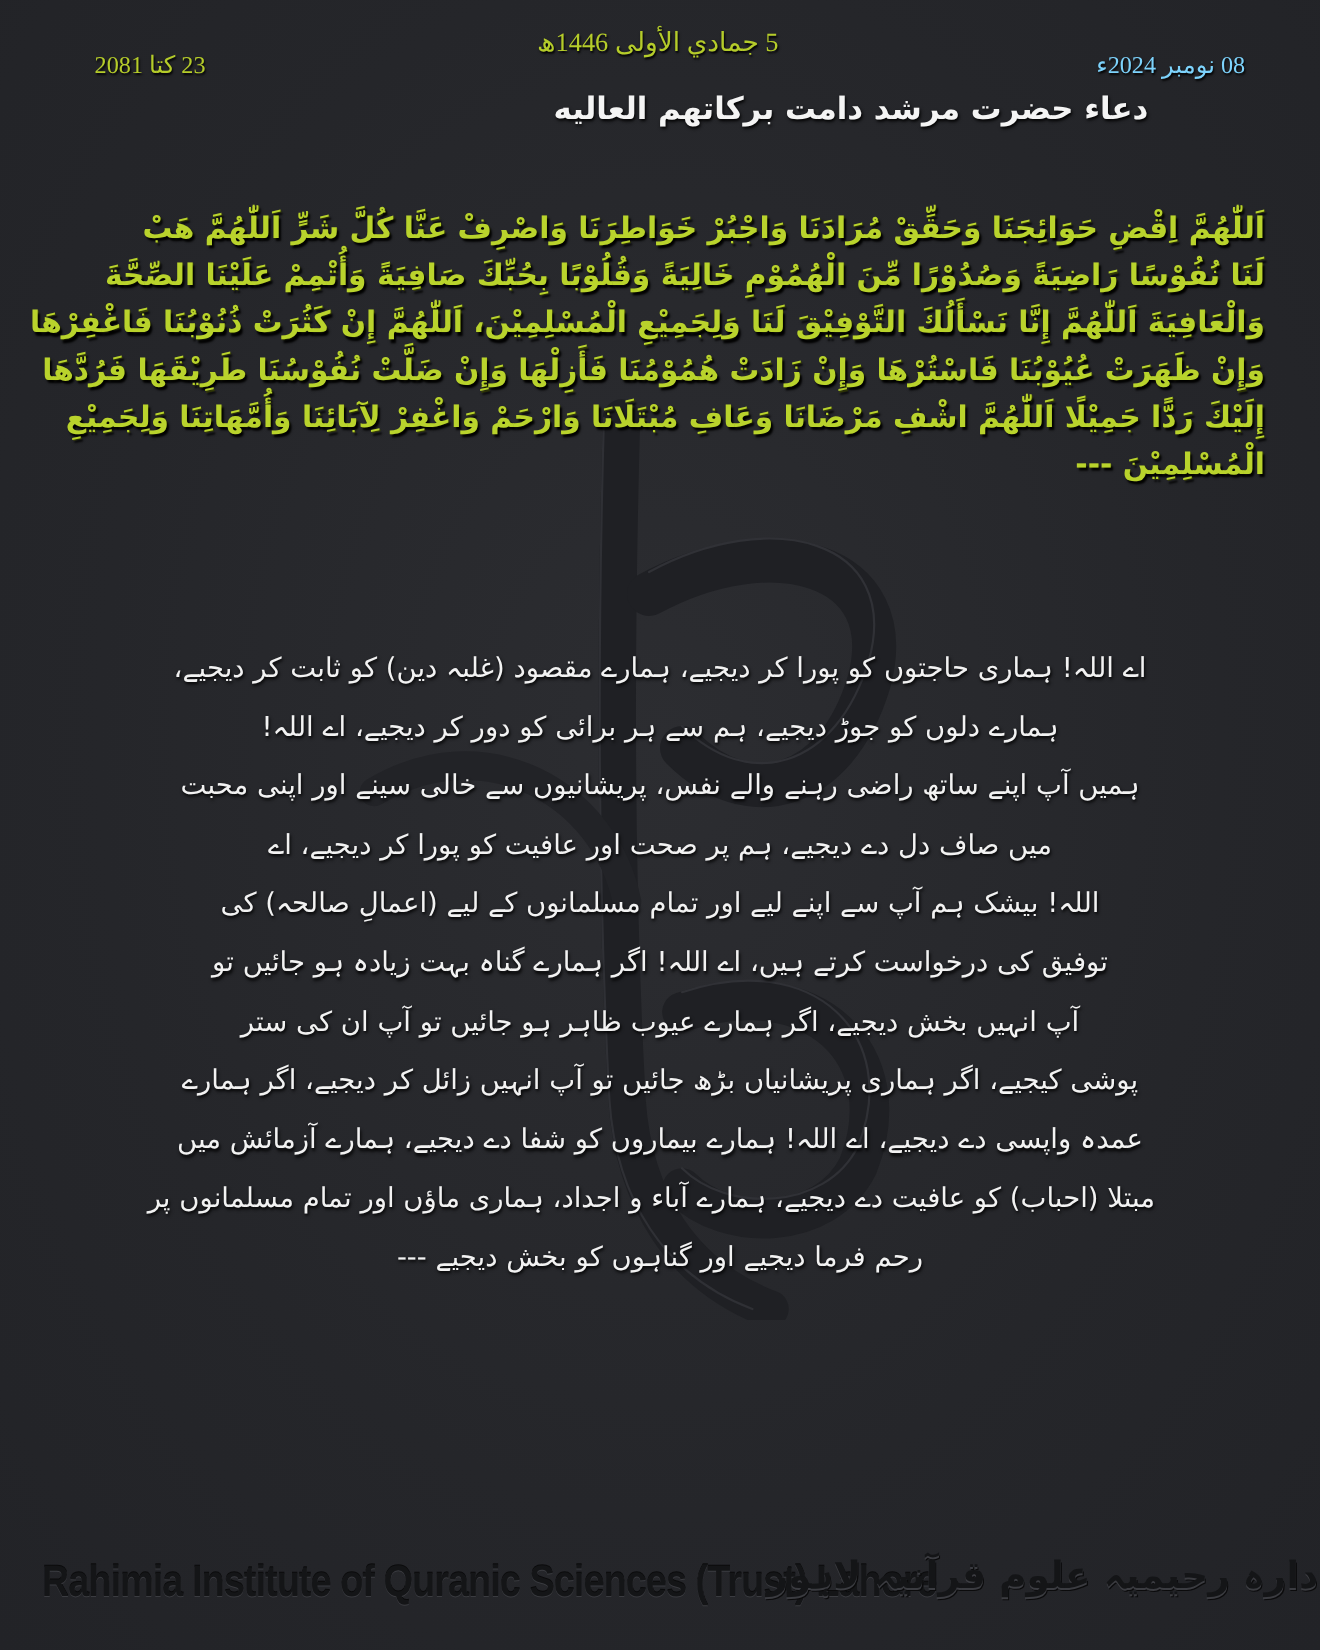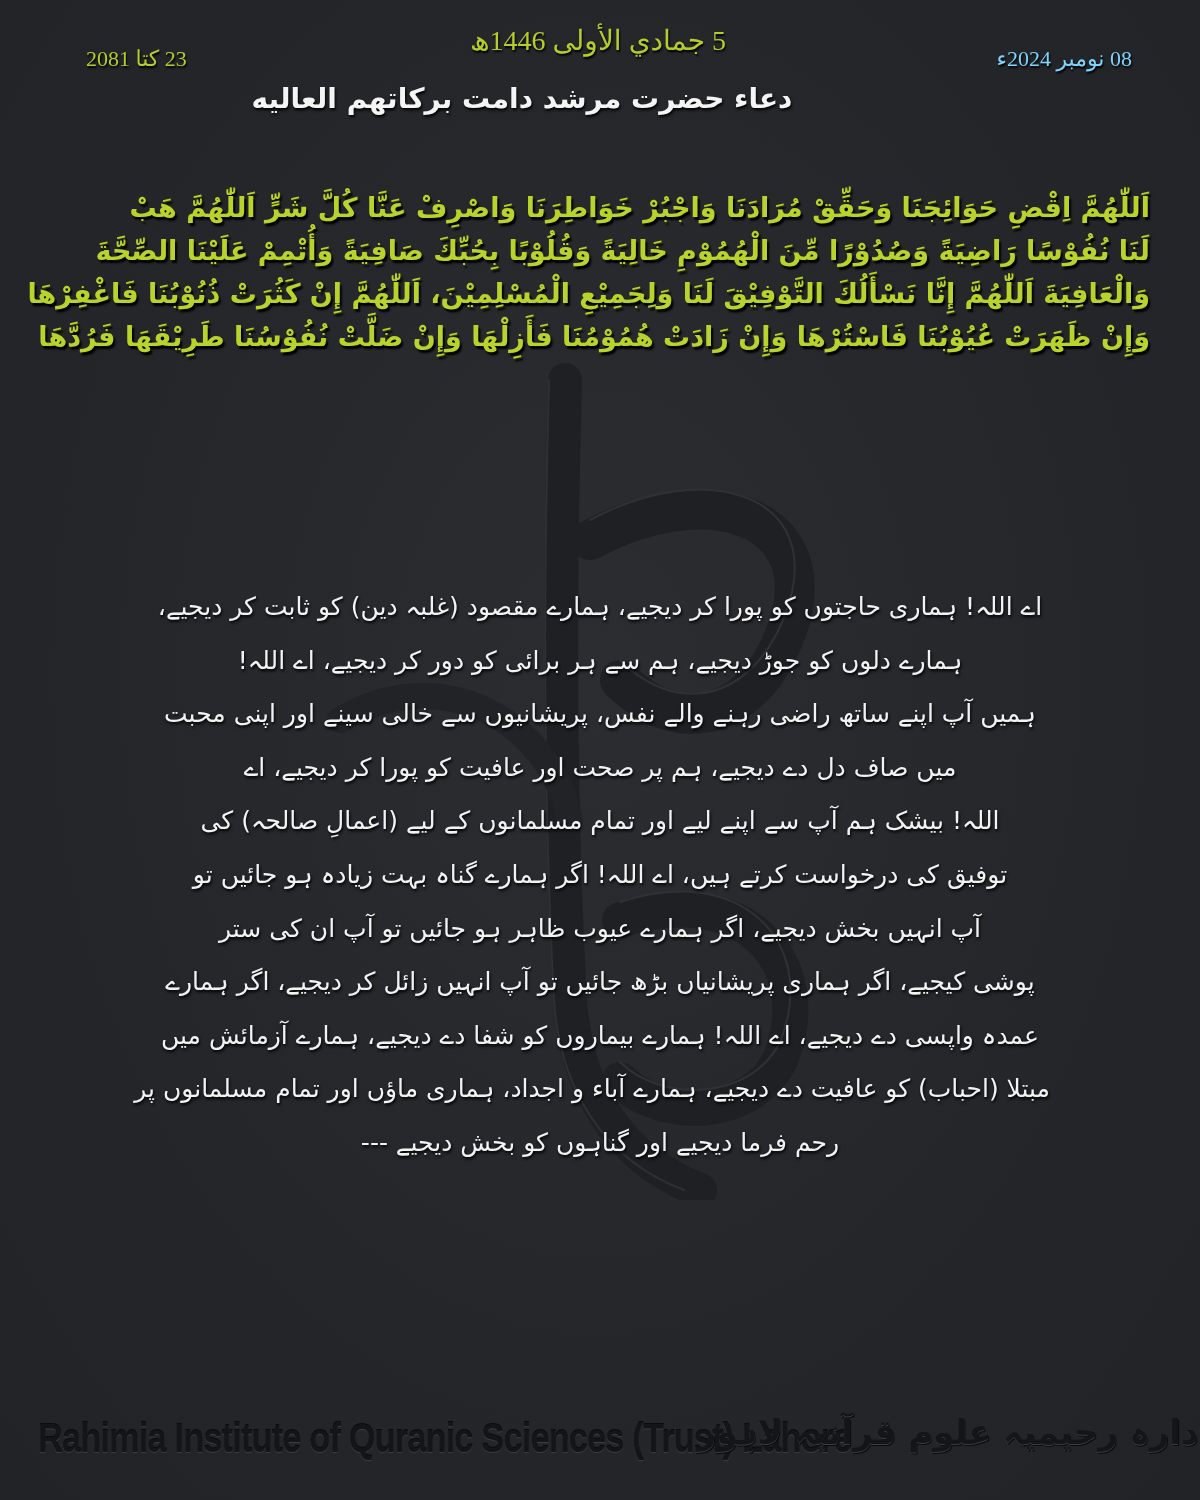--- a/index.html
+++ b/index.html
@@ -36,21 +36,21 @@
     
     .date-hijri {
       position: absolute;
       top: 24px;
       left: 0;
       width: 1196px;
       text-align: center;
       direction: rtl;
       color: #b5cc2a;
       font-family: "Liberation Serif", serif;
-      font-size: 28px;
+      font-size: 24px;
       text-shadow: 1px 2px 2px #000;
     }
     .date-gregorian {
       position: absolute;
       top: 46px;
       right: 68px;
       direction: rtl;
       color: #7dd3fc;
       font-family: "Liberation Serif", serif;
       font-size: 22px;
@@ -64,21 +64,21 @@
       color: #b5cc2a;
       font-family: "Liberation Serif", serif;
       font-size: 22px;
       text-shadow: 1px 2px 2px #000;
     }
     .title {
       position: absolute;
       top: 82px;
       left: 0;
       width: 1044px;
-      text-align: center;
+      text-align: right;
       direction: rtl;
       color: #f4f4f4;
       font-family: "DejaVu Sans", sans-serif;
       font-weight: bold;
       font-size: 28px;
       text-shadow: 1px 2px 3px #000;
     }
     
     .arabic-block {
       position: absolute;
@@ -175,20 +175,22 @@
   <div class="date-gregorian">08 نومبر 2024ء</div>
   <div class="date-bikrami">23 کتا 2081</div>
 
   <div class="title">دعاء حضرت مرشد دامت برکاتهم العالیه</div>
 
   <div class="arabic-block">
     <span class="arabic-line">اَللّٰهُمَّ اِقْضِ حَوَائِجَنَا وَحَقِّقْ مُرَادَنَا وَاجْبُرْ خَوَاطِرَنَا وَاصْرِفْ عَنَّا كُلَّ شَرٍّ اَللّٰهُمَّ هَبْ</span>
     <span class="arabic-line">لَنَا نُفُوْسًا رَاضِيَةً وَصُدُوْرًا مِّنَ الْهُمُوْمِ خَالِيَةً وَقُلُوْبًا بِحُبِّكَ صَافِيَةً وَأُتْمِمْ عَلَيْنَا الصِّحَّةَ</span>
     <span class="arabic-line">وَالْعَافِيَةَ اَللّٰهُمَّ إِنَّا نَسْأَلُكَ التَّوْفِيْقَ لَنَا وَلِجَمِيْعِ الْمُسْلِمِيْنَ، اَللّٰهُمَّ إِنْ كَثُرَتْ ذُنُوْبُنَا فَاغْفِرْهَا</span>
     <span class="arabic-line">وَإِنْ ظَهَرَتْ عُيُوْبُنَا فَاسْتُرْهَا وَإِنْ زَادَتْ هُمُوْمُنَا فَأَزِلْهَا وَإِنْ ضَلَّتْ نُفُوْسُنَا طَرِيْقَهَا فَرُدَّهَا</span>
+    <span class="arabic-line">إِلَيْكَ رَدًّا جَمِيْلًا اَللّٰهُمَّ اشْفِ مَرْضَانَا وَعَافِ مُبْتَلَانَا وَارْحَمْ وَاغْفِرْ لِآبَائِنَا وَأُمَّهَاتِنَا وَلِجَمِيْعِ</span>
+    <span class="arabic-line">الْمُسْلِمِيْنَ ---</span>
   </div>
 
   <div class="urdu-block">
     <span class="urdu-line">اے اللہ! ہماری حاجتوں کو پورا کر دیجیے، ہمارے مقصود (غلبہ دین) کو ثابت کر دیجیے،</span>
     <span class="urdu-line">ہمارے دلوں کو جوڑ دیجیے، ہم سے ہر برائی کو دور کر دیجیے، اے اللہ!</span>
     <span class="urdu-line">ہمیں آپ اپنے ساتھ راضی رہنے والے نفس، پریشانیوں سے خالی سینے اور اپنی محبت</span>
     <span class="urdu-line">میں صاف دل دے دیجیے، ہم پر صحت اور عافیت کو پورا کر دیجیے، اے</span>
     <span class="urdu-line">اللہ! بیشک ہم آپ سے اپنے لیے اور تمام مسلمانوں کے لیے (اعمالِ صالحہ) کی</span>
     <span class="urdu-line">توفیق کی درخواست کرتے ہیں، اے اللہ! اگر ہمارے گناہ بہت زیادہ ہو جائیں تو</span>
     <span class="urdu-line">آپ انہیں بخش دیجیے، اگر ہمارے عیوب ظاہر ہو جائیں تو آپ ان کی ستر</span>

